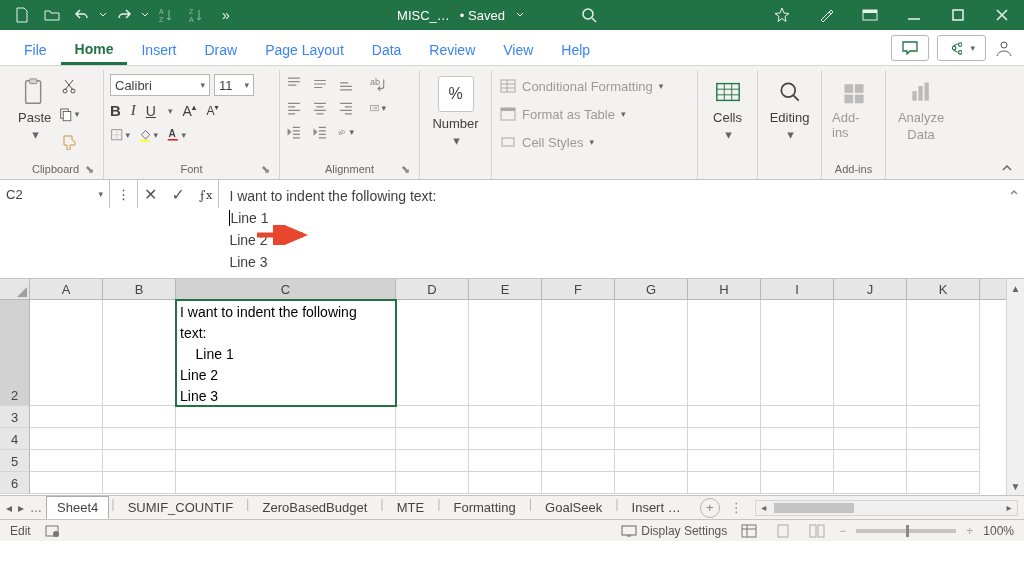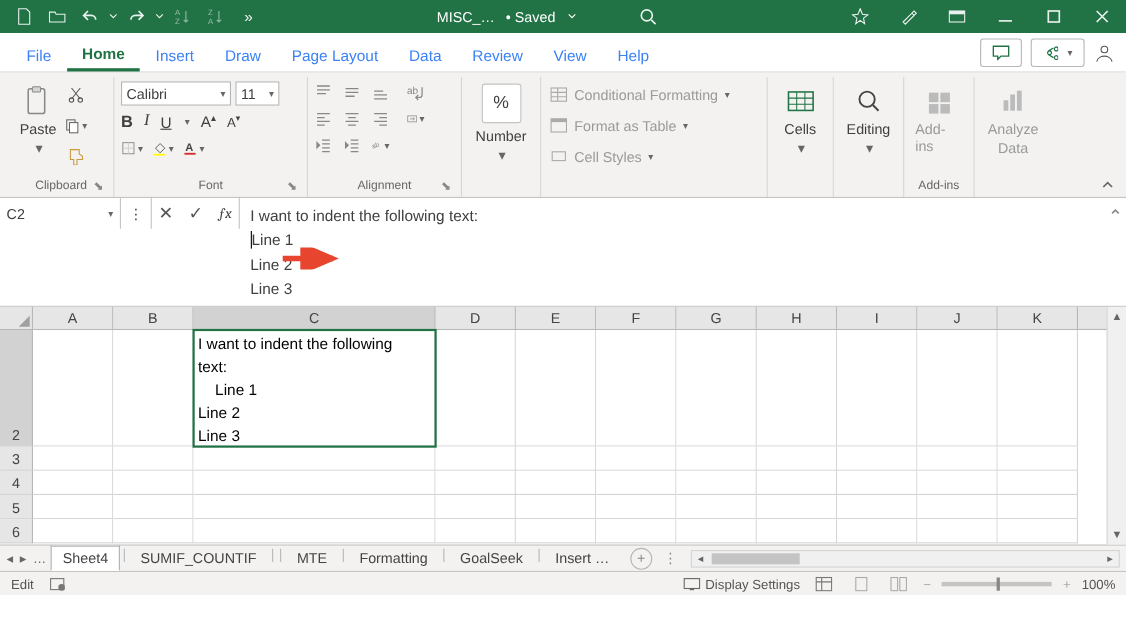--- a/index.html
+++ b/index.html
@@ -47,21 +47,21 @@
 .disabled { color: #9a9a9a; }
 .num-box { border: 1px solid #c4c4c4; width: 36px; height: 36px; display: flex; align-items: center; justify-content: center; font-size: 16px; background: #fff; margin-bottom: 2px; border-radius: 3px;}
 .grey-ico { color: #9a9a9a; }
 
 .collapse-chevron { position: absolute; right: 10px; bottom: 4px; }
 
 
 .formula-bar { display: flex; align-items: stretch; border-bottom: 1px solid #c4c4c4; background: #fff; }
 .namebox { width: 110px; border-right: 1px solid #c4c4c4; display: flex; align-items: center; padding: 0 6px; height: 28px; justify-content: space-between; }
 .fx-btns { display: flex; align-items: center; border-right: 1px solid #c4c4c4; height: 28px; padding: 0 6px; gap: 14px; }
-.fx-icon { font-style: italic; font-family: "Cambria", serif; }
+.fx-icon { font-family: "Cambria", serif; }
 .formula-input { flex: 1; padding: 5px 10px; font-size: 14px; line-height: 22px; white-space: pre; position: relative; }
 .formula-expand { width: 20px; display: flex; align-items: flex-start; justify-content: center; padding-top: 6px; color: #888; }
 .arrow-overlay { position: absolute; left: 255px; top: 225px; pointer-events: none; }
 
 
 .grid-wrap { position: relative; }
 .col-headers { display: flex; background: #e6e6e6; border-bottom: 1px solid #b7b7b7; }
 .corner { width: 30px; height: 20px; border-right: 1px solid #b7b7b7; background: #e6e6e6; position: relative; }
 .corner::after { content: ""; position: absolute; right: 2px; bottom: 2px; width: 0; height: 0; border-style: solid; border-width: 0 0 10px 10px; border-color: transparent transparent #a0a0a0 transparent; }
 .col-h { height: 20px; border-right: 1px solid #b7b7b7; display: flex; align-items: center; justify-content: center; font-size: 13px; color: #444; background: #e6e6e6; }
@@ -649,20 +649,21 @@
   <div class="sheet-nav">
     <span>◂</span>
     <span>▸</span>
     <span>…</span>
   </div>
   <div id="sheet-tabs" style="display:flex">
       <div class="sheet-tab active">Sheet4</div>
       <span style="color: rgb(187, 187, 187); padding: 0px 2px;">|</span>
       <div class="sheet-tab">SUMIF_COUNTIF</div>
       <span style="color: rgb(187, 187, 187); padding: 0px 2px;">|</span>
+      <div class="sheet-tab">ZeroBasedBudget</div>
       <span style="color: rgb(187, 187, 187); padding: 0px 2px;">|</span>
       <div class="sheet-tab">MTE</div>
       <span style="color: rgb(187, 187, 187); padding: 0px 2px;">|</span>
       <div class="sheet-tab">Formatting</div>
       <span style="color: rgb(187, 187, 187); padding: 0px 2px;">|</span>
       <div class="sheet-tab">GoalSeek</div>
       <span style="color: rgb(187, 187, 187); padding: 0px 2px;">|</span>
       <div class="sheet-tab">Insert  …</div>
     </div>
   <div class="sheet-add">+</div>

